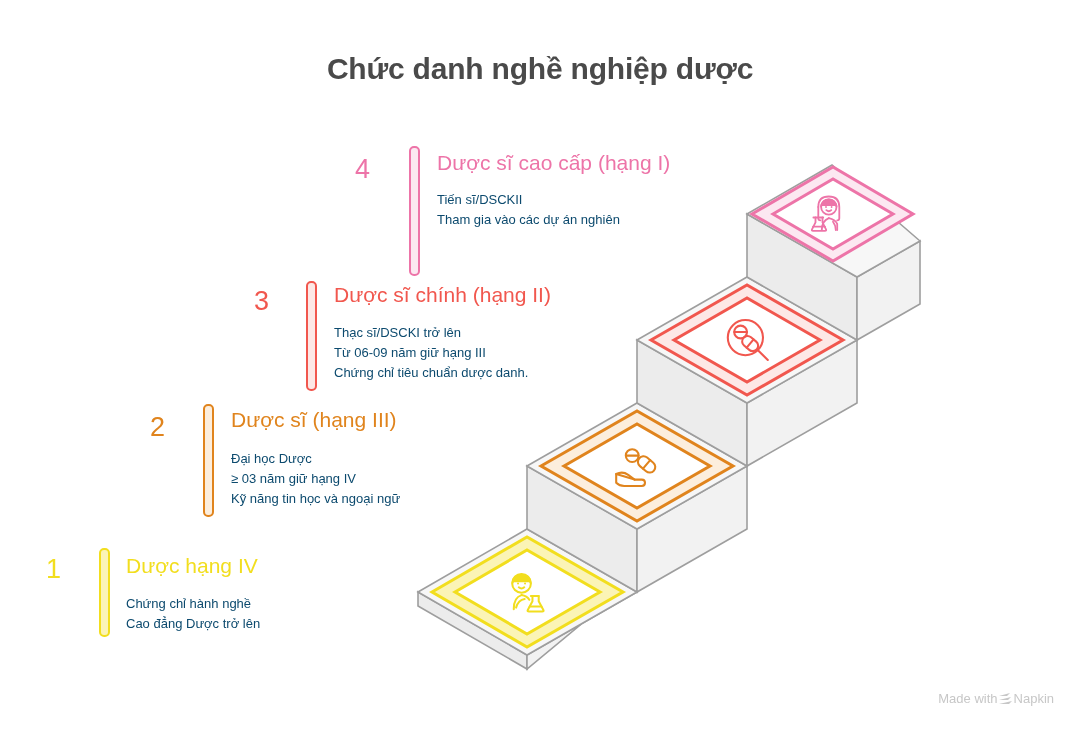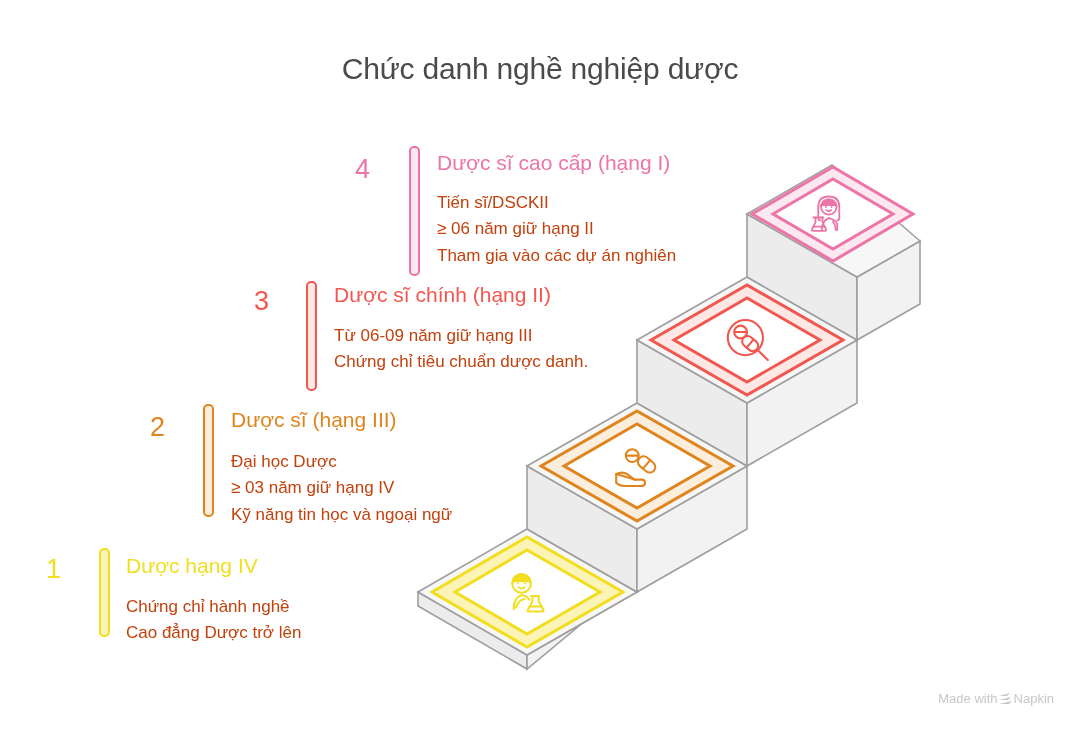--- a/index.html
+++ b/index.html
@@ -10,21 +10,21 @@
     overflow:hidden;
     position:relative;
   }
 
   .canvas{position:absolute;left:0;top:0;width:1080px;height:732px;}
 
   
   .title{
     position:absolute;left:0;top:52px;width:1080px;
     text-align:center;
-    font-size:30px;font-weight:normal;
+    font-size:30px;font-weight:bold;
     color:#4a4a4a;
     letter-spacing:-0.2px;
   }
 
   
   .stairs{position:absolute;left:0;top:0;width:1080px;height:732px;}
 
   
   .level{position:absolute;}
   .lvl-num{
@@ -42,23 +42,23 @@
     border-width:2px;
   }
   .lvl-head{
     position:absolute;
     font-size:21px;
     line-height:1.15;
     white-space:nowrap;
   }
   .lvl-body{
     position:absolute;
-    font-size:17px;
+    font-size:13px;
     line-height:1.55;
-    color:#c2410c;
+    color:#0c4a6e;
     white-space:nowrap;
   }
   .lvl-body div{white-space:nowrap;}
 
   
   .watermark{
     position:absolute;
     right:26px;bottom:26px;
     display:flex;align-items:center;gap:0;
     color:#c7c7c7;
@@ -204,30 +204,30 @@
       </g>
     </g>
   </svg>
 
   <div class="level">
     <div class="lvl-num" style="left:355px;top:156px;color:#ED74A8;">4</div>
     <div class="lvl-bar" style="left:409px;top:146px;height:130px;border-color:#ED74A8;background:#FCE8F1;"></div>
     <div class="lvl-head" style="left:437px;top:151px;color:#ED74A8;">Dược sĩ cao cấp (hạng I)</div>
     <div class="lvl-body" style="left:437px;top:190px;">
       <div>Tiến sĩ/DSCKII</div>
-      <div>≥ 06 năm giữ hạng II</div>
       <div>Tham gia vào các dự án nghiên</div>
     </div>
   </div>
 
   <div class="level">
     <div class="lvl-num" style="left:254px;top:288px;color:#F1574E;">3</div>
     <div class="lvl-bar" style="left:306px;top:281px;height:110px;border-color:#F1574E;background:#FDE8E6;"></div>
     <div class="lvl-head" style="left:334px;top:283px;color:#F1574E;">Dược sĩ chính (hạng II)</div>
     <div class="lvl-body" style="left:334px;top:323px;">
+      <div>Thạc sĩ/DSCKI trở lên</div>
       <div>Từ 06-09 năm giữ hạng III</div>
       <div>Chứng chỉ tiêu chuẩn dược danh.</div>
     </div>
   </div>
 
   <div class="level">
     <div class="lvl-num" style="left:150px;top:414px;color:#E0841D;">2</div>
     <div class="lvl-bar" style="left:203px;top:404px;height:113px;border-color:#E0841D;background:#FCEEDD;"></div>
     <div class="lvl-head" style="left:231px;top:408px;color:#E0841D;">Dược sĩ (hạng III)</div>
     <div class="lvl-body" style="left:231px;top:449px;">

